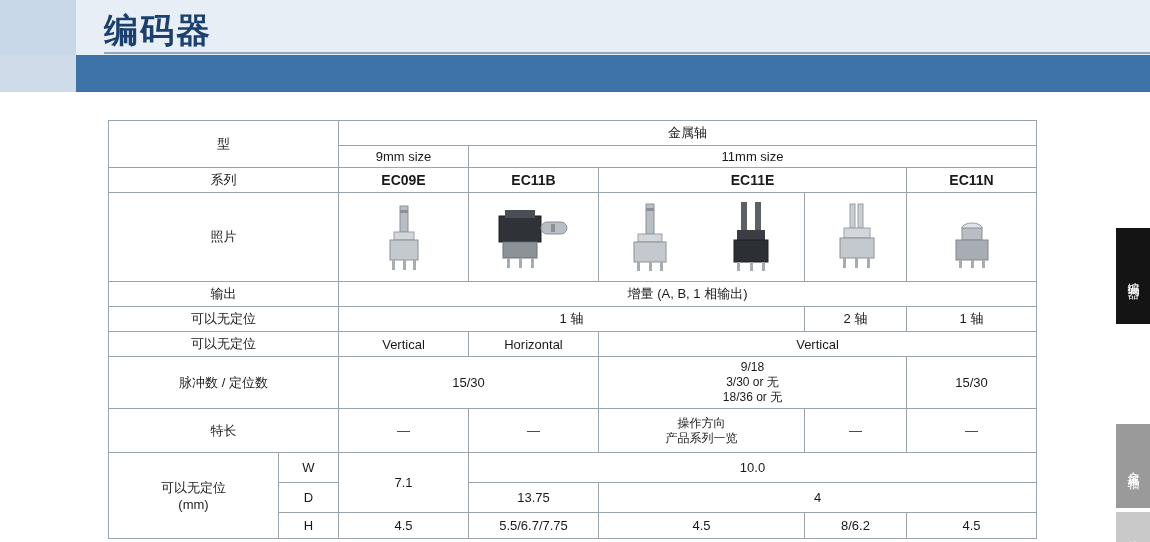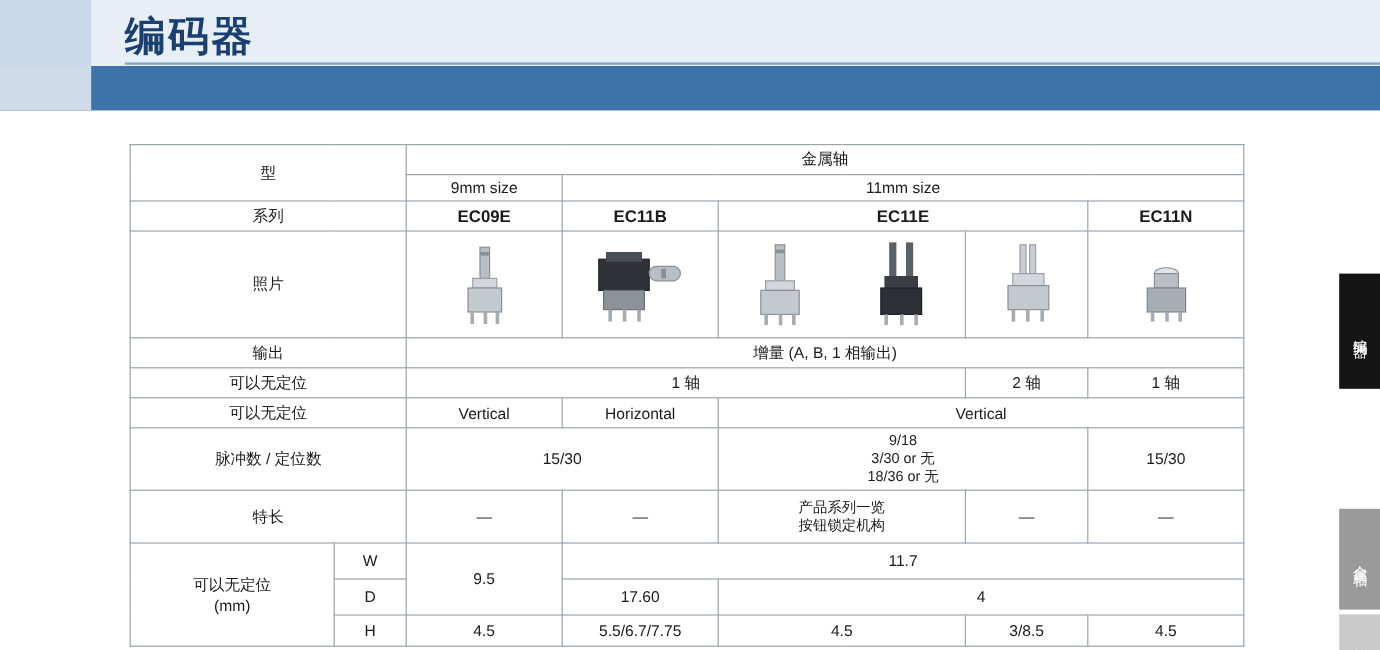--- a/index.html
+++ b/index.html
@@ -239,47 +239,47 @@
       <div>18/36 or 无</div>
     </td>
     <td>15/30</td>
   </tr>
 
   <tr style="height:44px;">
     <td class="rowlabel" colspan="2">特长</td>
     <td class="dash">—</td>
     <td class="dash">—</td>
     <td colspan="2" class="small">
+      <div>操作方向</div>
       <div>产品系列一览</div>
-      <div>按钮锁定机构</div>
     </td>
     <td class="dash">—</td>
     <td class="dash">—</td>
   </tr>
 
   <tr style="height:30px;">
     <td class="rowlabel" rowspan="3">
       <div>可以无定位</div>
       <div>(mm)</div>
     </td>
     <td class="rowlabel">W</td>
-    <td rowspan="2">9.5</td>
-    <td colspan="5">11.7</td>
+    <td rowspan="2">7.1</td>
+    <td colspan="5">10.0</td>
   </tr>
 
   <tr style="height:30px;">
     <td class="rowlabel">D</td>
-    <td>17.60</td>
+    <td>13.75</td>
     <td colspan="4">4</td>
   </tr>
 
   <tr style="height:26px;">
     <td class="rowlabel">H</td>
     <td>4.5</td>
     <td>5.5/6.7/7.75</td>
     <td colspan="2">4.5</td>
-    <td>3/8.5</td>
+    <td>8/6.2</td>
     <td>4.5</td>
   </tr>
 
 </tbody>
     </table>
 </div>
 
 </body></html>

